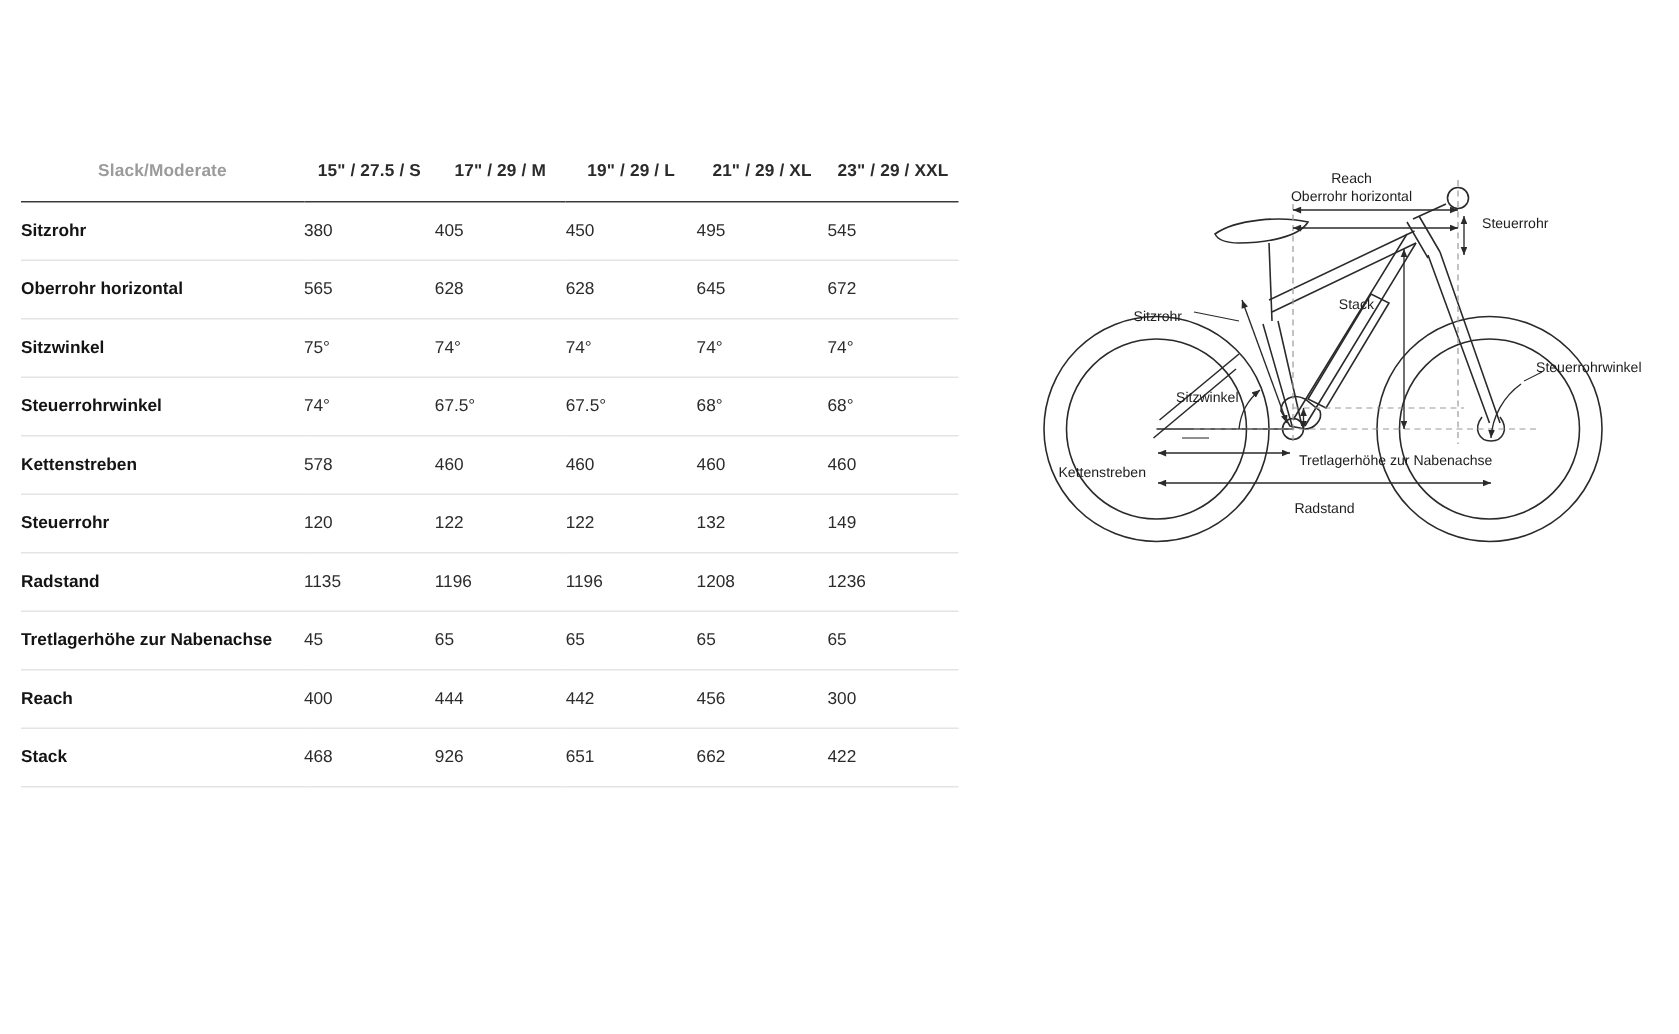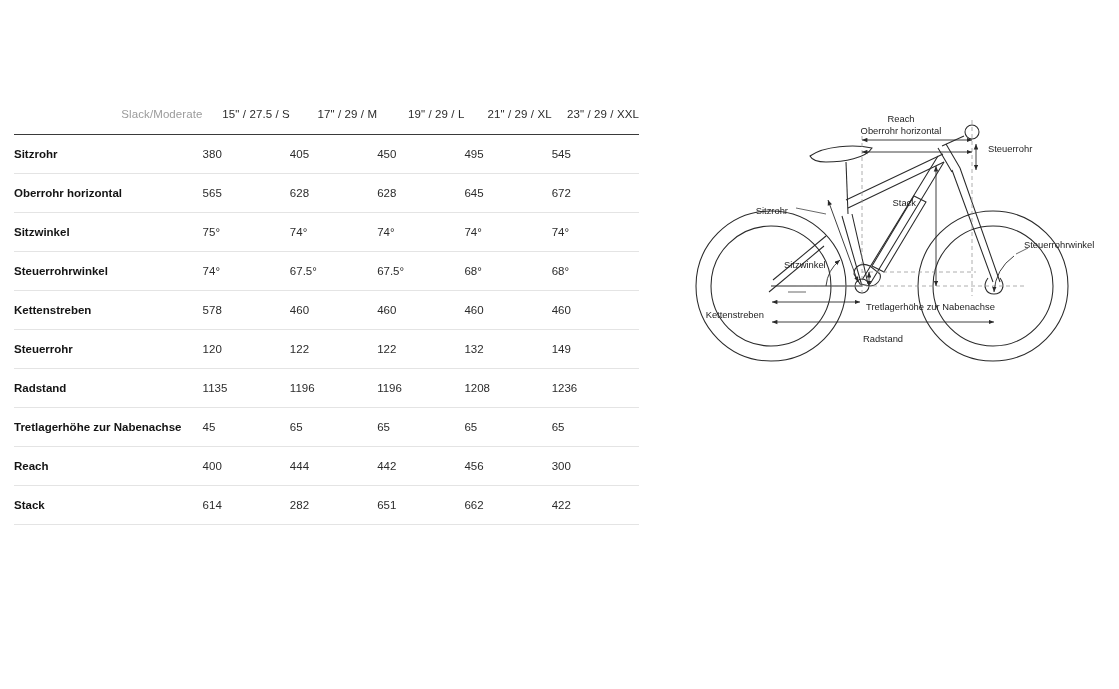--- a/index.html
+++ b/index.html
@@ -28,23 +28,23 @@
   table.geo {
     border-collapse: collapse;
     width: 625px;
     table-layout: fixed;
   }
   table.geo col.c-label { width: 188px; }
   table.geo col.c-size  { width: 87px; }
 
   table.geo thead th {
     font-size: 11.5px;
-    font-weight: normal;
+    font-weight: bold;
     color: #9b9b9b;
-    text-align: right;
+    text-align: center;
     padding: 0 0 14px 0;
     vertical-align: bottom;
     letter-spacing: 0.1px;
   }
   table.geo thead th.size-head {
     color: #2b2b2b;
     font-size: 11.5px;
   }
   table.geo thead tr {
     border-bottom: 1.6px solid #3a3a3a;
@@ -173,22 +173,22 @@
         <tr>
           <td class="rowlabel">Reach</td>
           <td>400</td>
           <td>444</td>
           <td>442</td>
           <td>456</td>
           <td>300</td>
         </tr>
         <tr>
           <td class="rowlabel">Stack</td>
-          <td>614</td>
-          <td>282</td>
+          <td>468</td>
+          <td>926</td>
           <td>651</td>
           <td>662</td>
           <td>422</td>
         </tr>
       </tbody>
     </table>
   </div>
 
   <div id="diagram">
     <svg width="430" height="280" viewBox="0 0 430 280">

